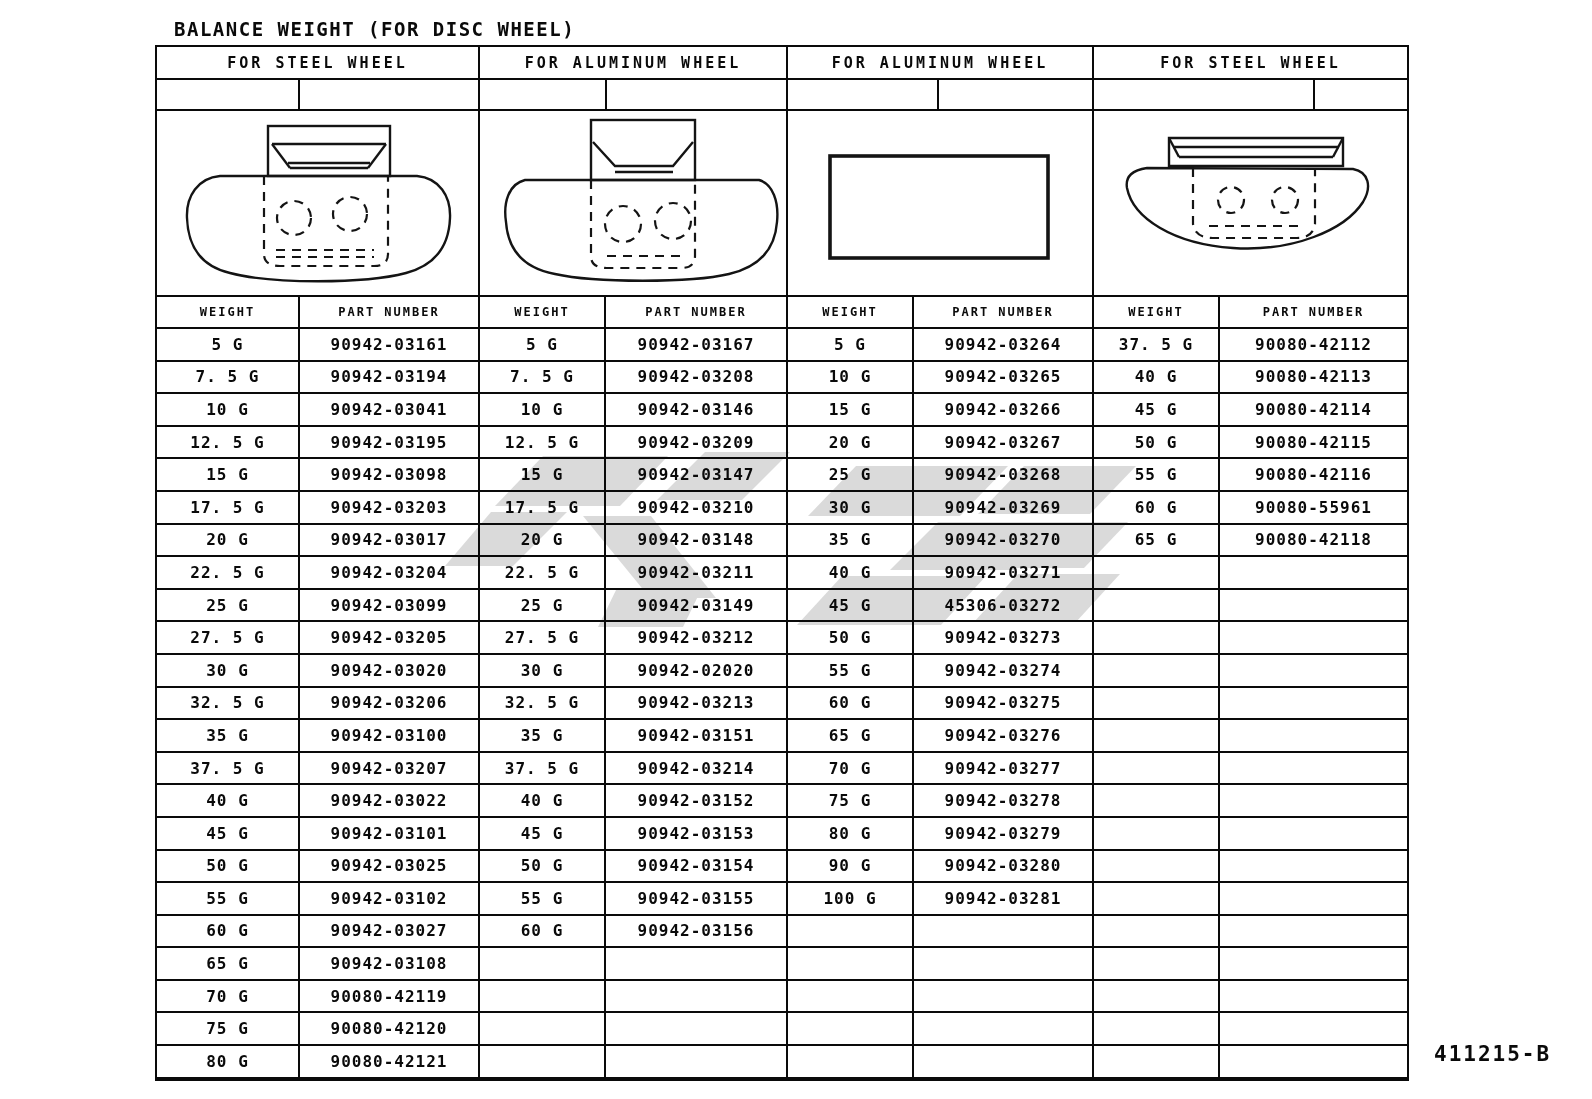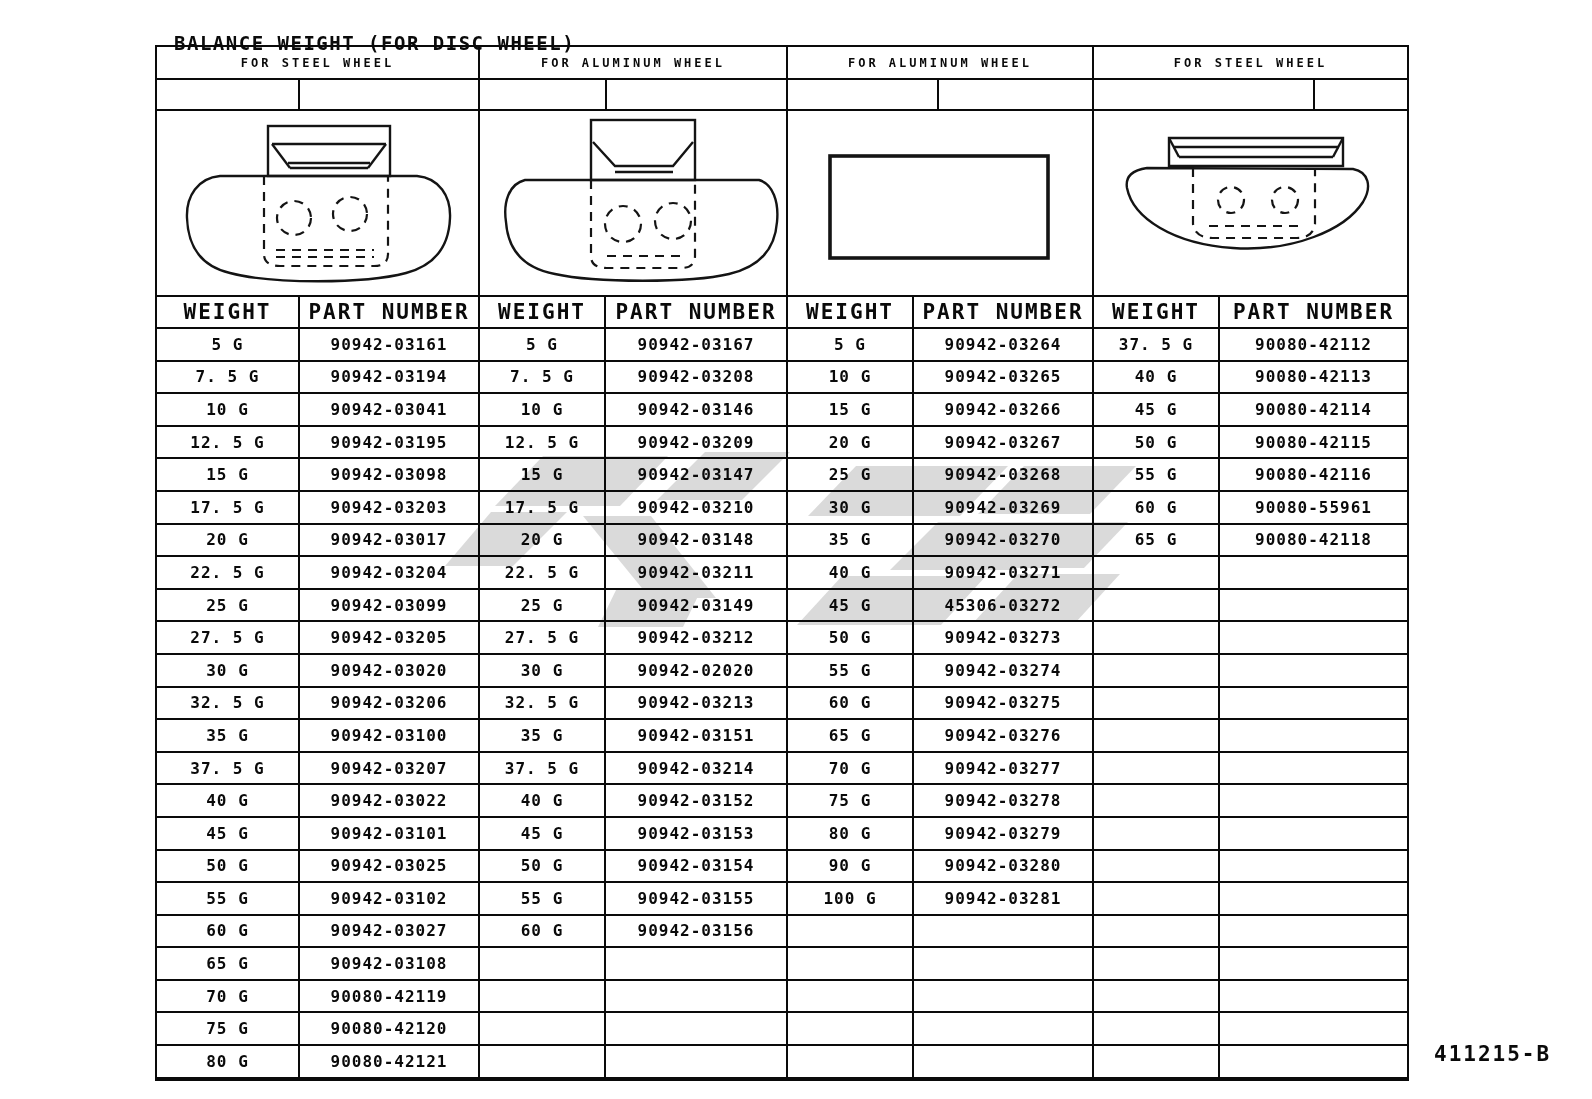--- a/index.html
+++ b/index.html
@@ -2,21 +2,21 @@
 <html><head>
 <meta charset="utf-8">
 <style>
   html,body{margin:0;padding:0;background:#ffffff;}
   body{
     width:1592px;height:1099px;position:relative;overflow:hidden;
     font-family:"DejaVu Sans Mono","Liberation Mono",monospace;
     color:#0a0a0a;
   }
   .page-title{
-    position:absolute;left:174px;top:32px;
+    position:absolute;left:174px;top:18px;
     font-size:19px;font-weight:700;letter-spacing:1.5px;white-space:nowrap;
   }
   .watermark{position:absolute;left:0;top:0;z-index:1;pointer-events:none;}
   .catalog-table{
     position:absolute;left:155px;top:45px;z-index:2;
     width:1250px;height:1032px;
     display:grid;
     grid-template-columns:143px 180px 126px 182px 126px 180px 126px 187px;
     grid-template-rows:33px 31px 186px 32px repeat(23, 32.6px);
     border:2px solid #0a0a0a;
@@ -26,27 +26,27 @@
   .cell{
     border-right:2px solid #0a0a0a;
     border-bottom:2px solid #0a0a0a;
     display:flex;align-items:center;justify-content:center;
     overflow:hidden;position:relative;
     box-sizing:border-box;
   }
   .cell.lastcol{border-right:none;}
   .span2{grid-column:span 2;}
   .sec-title{
-    font-size:12px;font-weight:700;letter-spacing:3px;white-space:nowrap;
+    font-size:15px;font-weight:700;letter-spacing:3px;white-space:nowrap;
   }
   .subdiv{
     position:absolute;top:0;bottom:0;width:2px;background:#0a0a0a;
   }
   .col-header{
-    font-size:21px;font-weight:700;letter-spacing:2px;white-space:nowrap;
+    font-size:12px;font-weight:700;letter-spacing:2px;white-space:nowrap;
   }
   .weight-cell,.part-cell{
     font-size:16px;font-weight:700;letter-spacing:1px;white-space:nowrap;
   }
   .illus-cell svg{display:block;}
   .fig-code{
     position:absolute;left:1434px;top:1042px;z-index:2;
     font-size:21px;font-weight:700;letter-spacing:2px;white-space:nowrap;
   }
   .ink{stroke:#141414;fill:none;stroke-width:2.4;}

